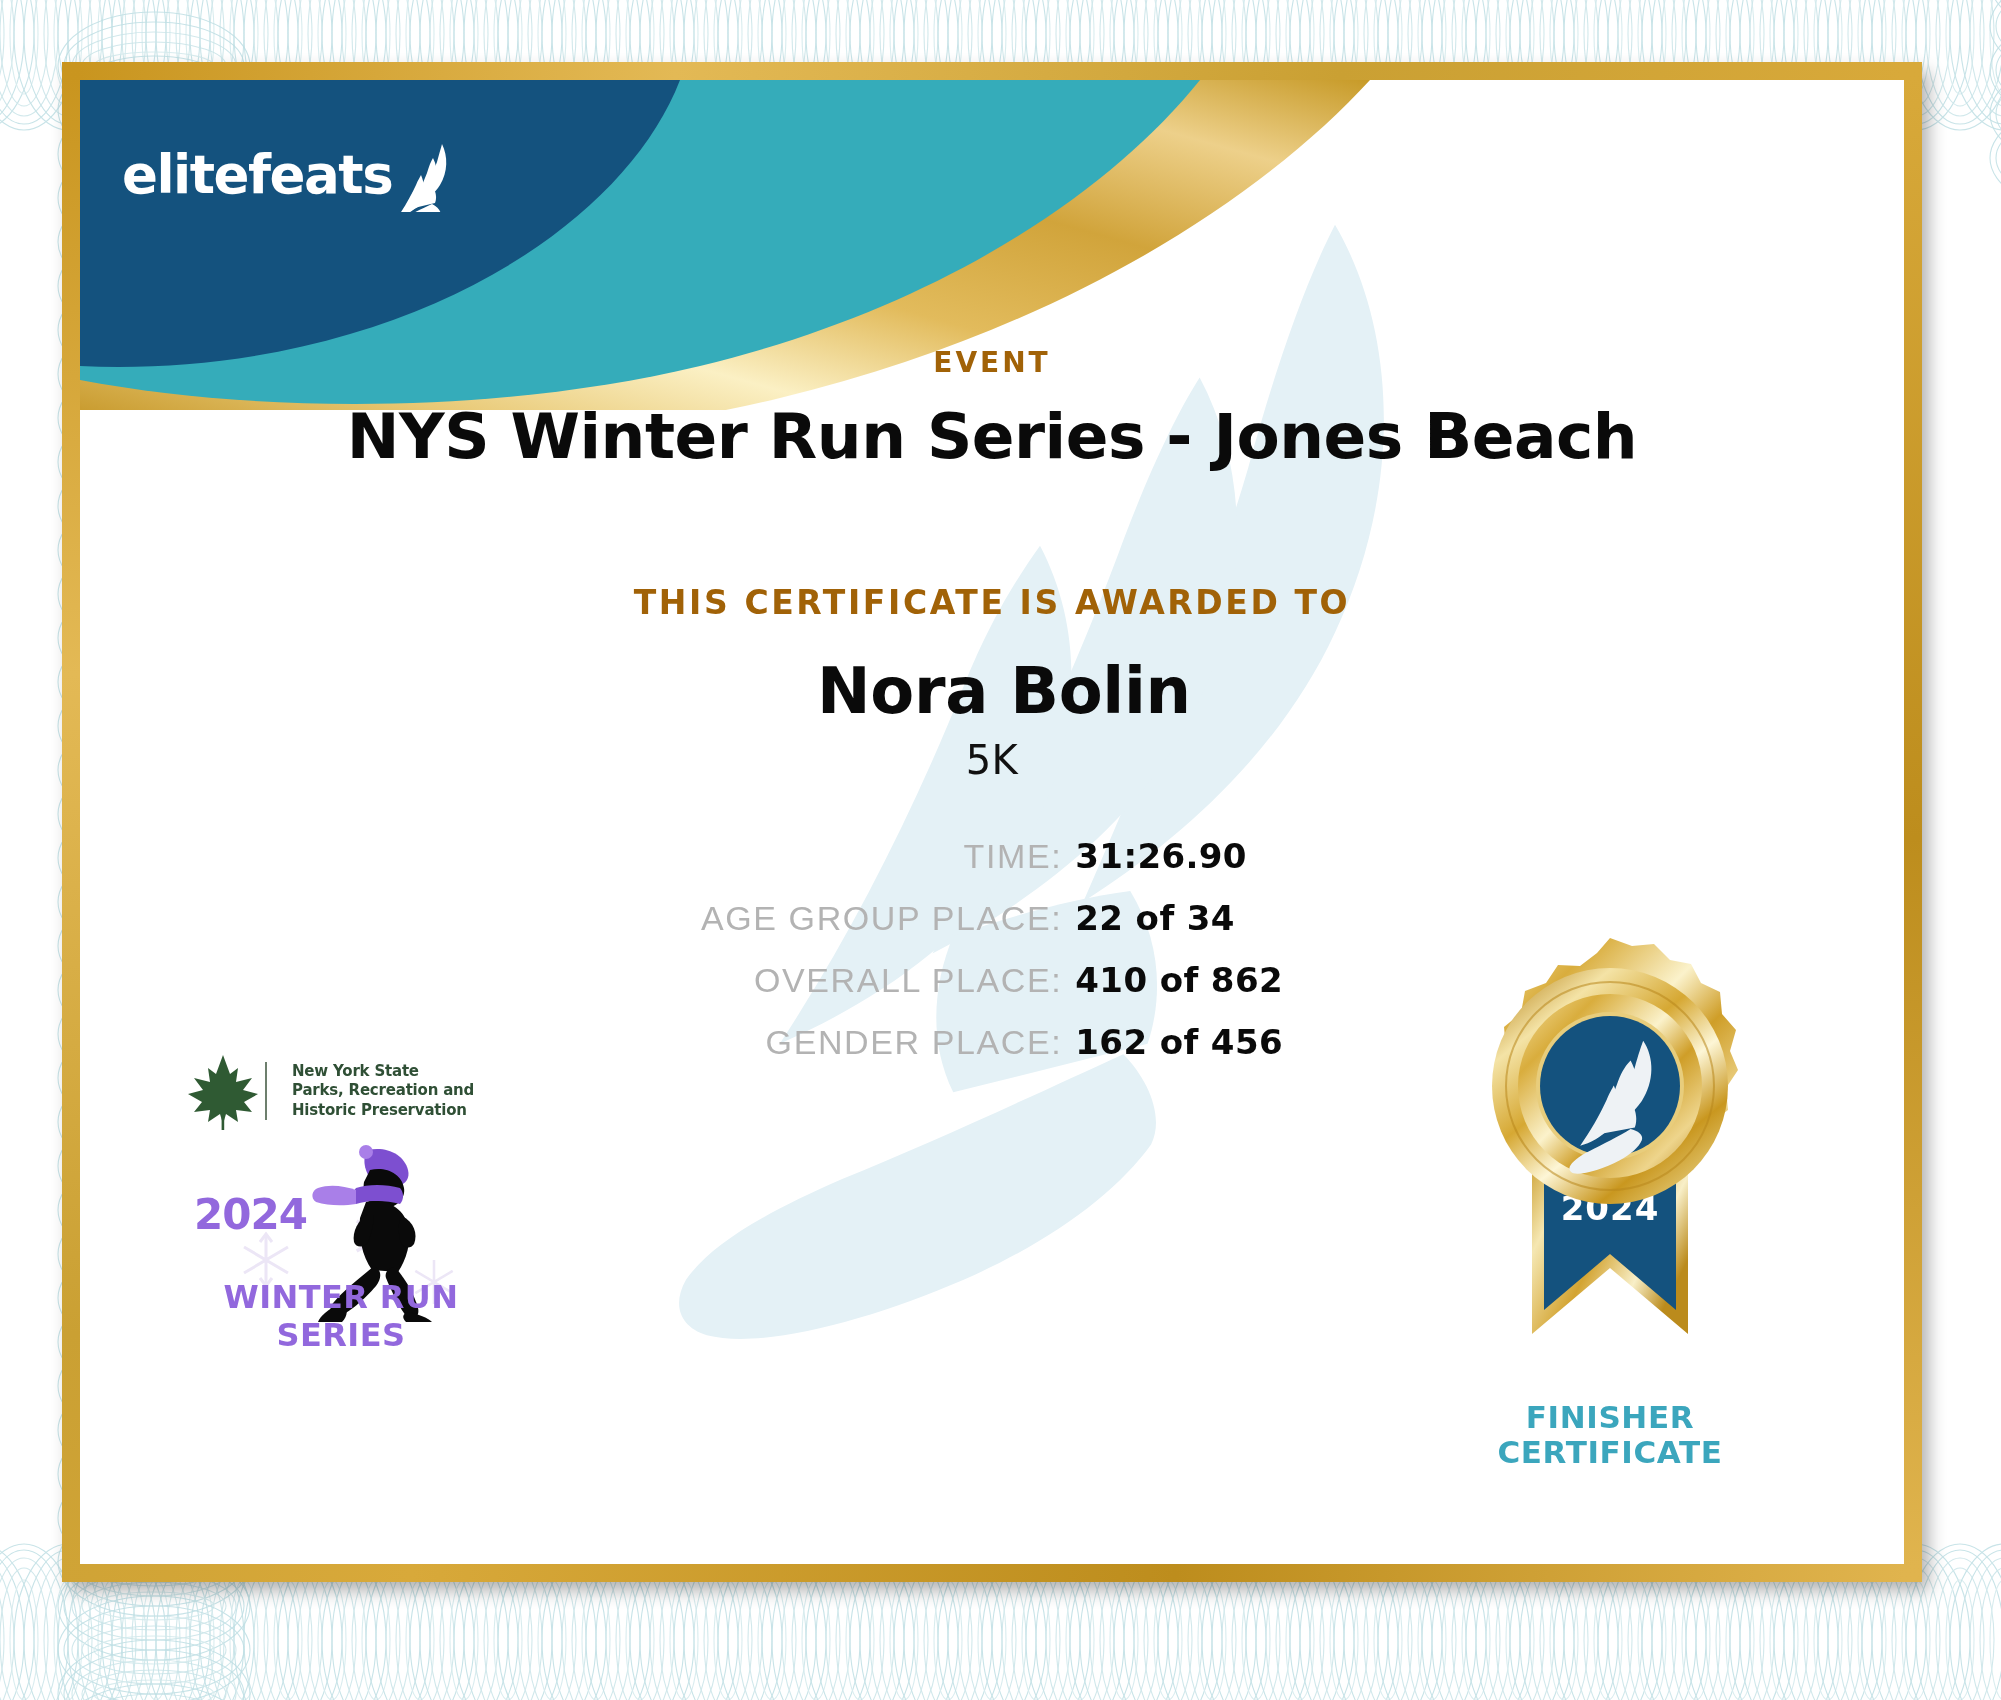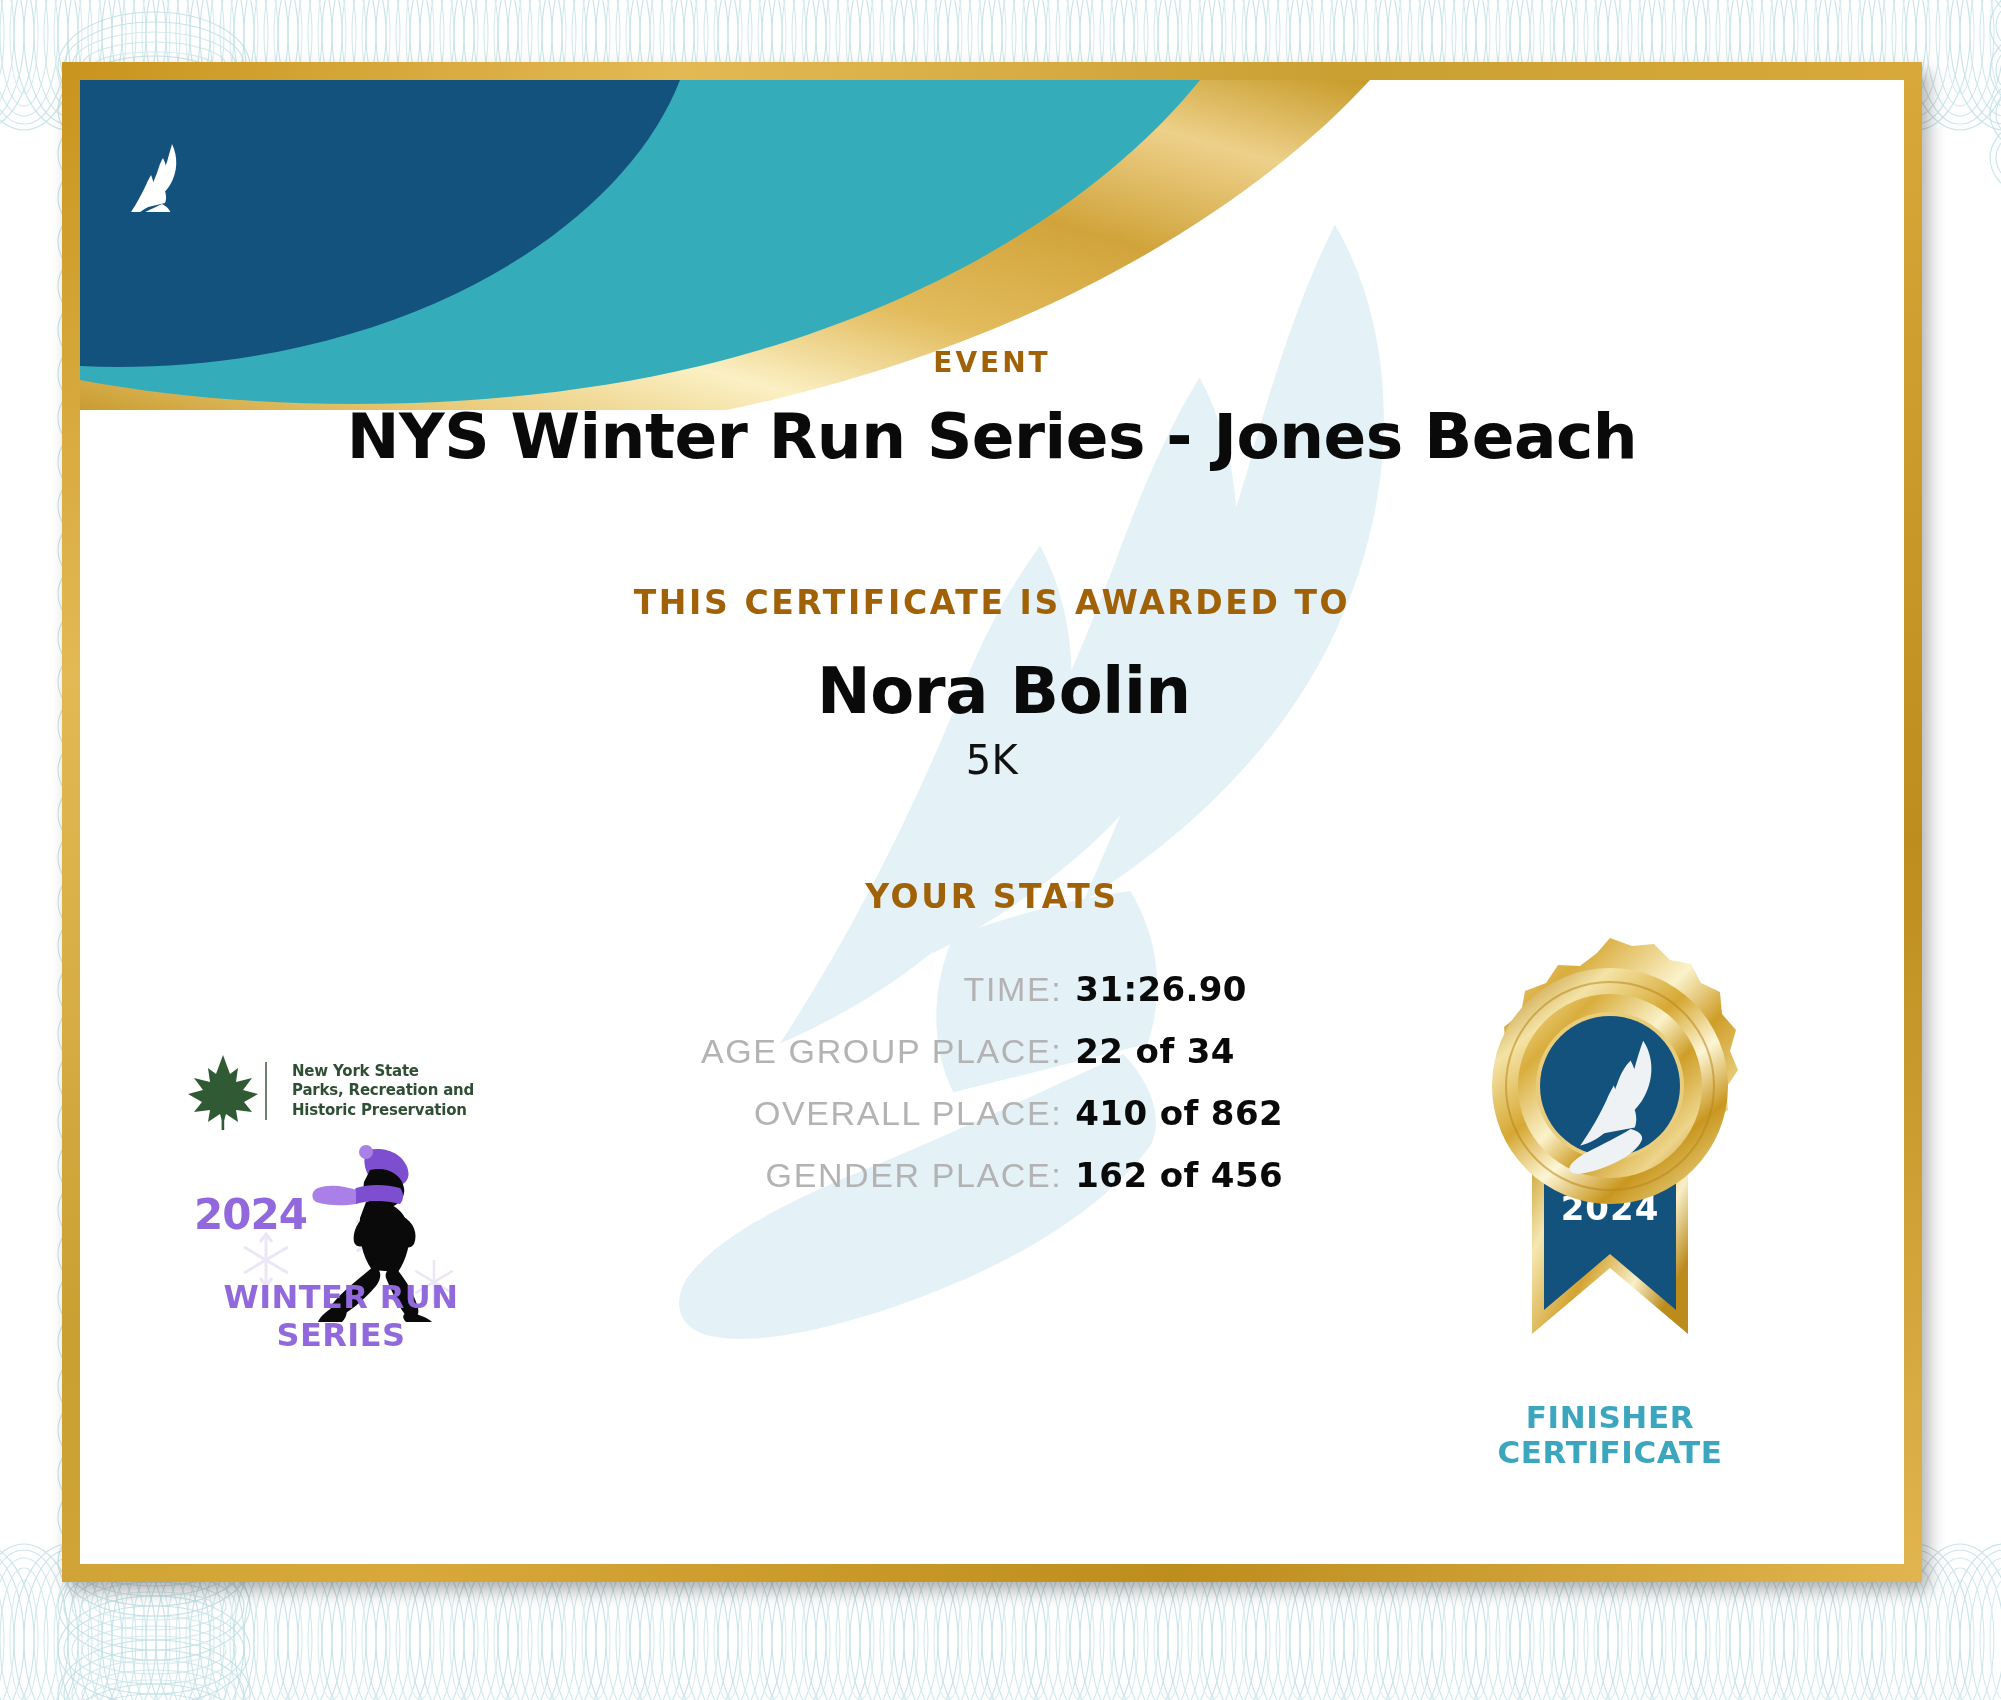--- a/index.html
+++ b/index.html
@@ -432,20 +432,21 @@
         </defs>
 
         <path d="M0 0 L1290 0 C1180 120 980 250 700 318 C480 372 200 372 0 330 Z" fill="url(#goldSwoosh)"></path>
 
         <path d="M0 0 L1120 0 C1030 112 860 228 620 286 C420 334 180 334 0 300 Z" fill="#35acba"></path>
 
         <path d="M0 0 L600 0 C560 104 440 204 270 254 C180 281 85 290 0 286 Z" fill="#14527e"></path>
       </svg>
 
       <div id="brand-logo">
+        <span id="brand-wordmark">elitefeats</span>
         <svg id="brand-wing-icon" width="62" height="70" viewBox="0 0 62 70" xmlns="http://www.w3.org/2000/svg">
           <g fill="#ffffff">
             <path d="M48 2 C54 14 54 30 46 43 C41 51 33 57 25 61 C31 48 38 33 43 20 C45 12 47 6 48 2 Z"></path>
             <path d="M39 16 C45 28 44 42 36 53 C31 61 22 67 14 70 C21 58 28 44 33 31 C35 24 37 19 39 16 Z"></path>
             <path d="M27 33 C32 44 30 56 23 64 C18 70 10 74 3 76 C10 66 17 54 22 43 C24 38 26 35 27 33 Z"></path>
             <path d="M19 50 C26 47 33 45 39 45 C42 50 43 56 41 61 L20 66 C17 61 17 55 19 50 Z"></path>
             <path d="M38 62 C30 66 19 71 9 76 C2 79 -3 83 -5 87 C-6 90 -4 92 -1 93 C5 95 16 92 26 87
                      C35 83 42 78 46 73 C48 70 44 65 38 62 Z"></path>
           </g>
         </svg>
@@ -456,21 +457,20 @@
         <div id="event-label" class="label-caps">EVENT</div>
 
         <div id="event-title">NYS Winter Run Series - Jones Beach</div>
 
         <div id="awarded-label" class="label-caps">THIS CERTIFICATE IS AWARDED TO</div>
 
         <div id="recipient-name">Nora Bolin</div>
 
         <div id="distance-text">5K</div>
 
-        <div id="stats-label" class="label-caps">YOUR STATS</div>
 
         <table id="stats-table">
           <tbody>
             <tr>
               <td class="stat-label">TIME:</td>
               <td class="stat-value">31:26.90</td>
             </tr>
             <tr>
               <td class="stat-label">AGE GROUP PLACE:</td>
               <td class="stat-value">22 of 34</td>

